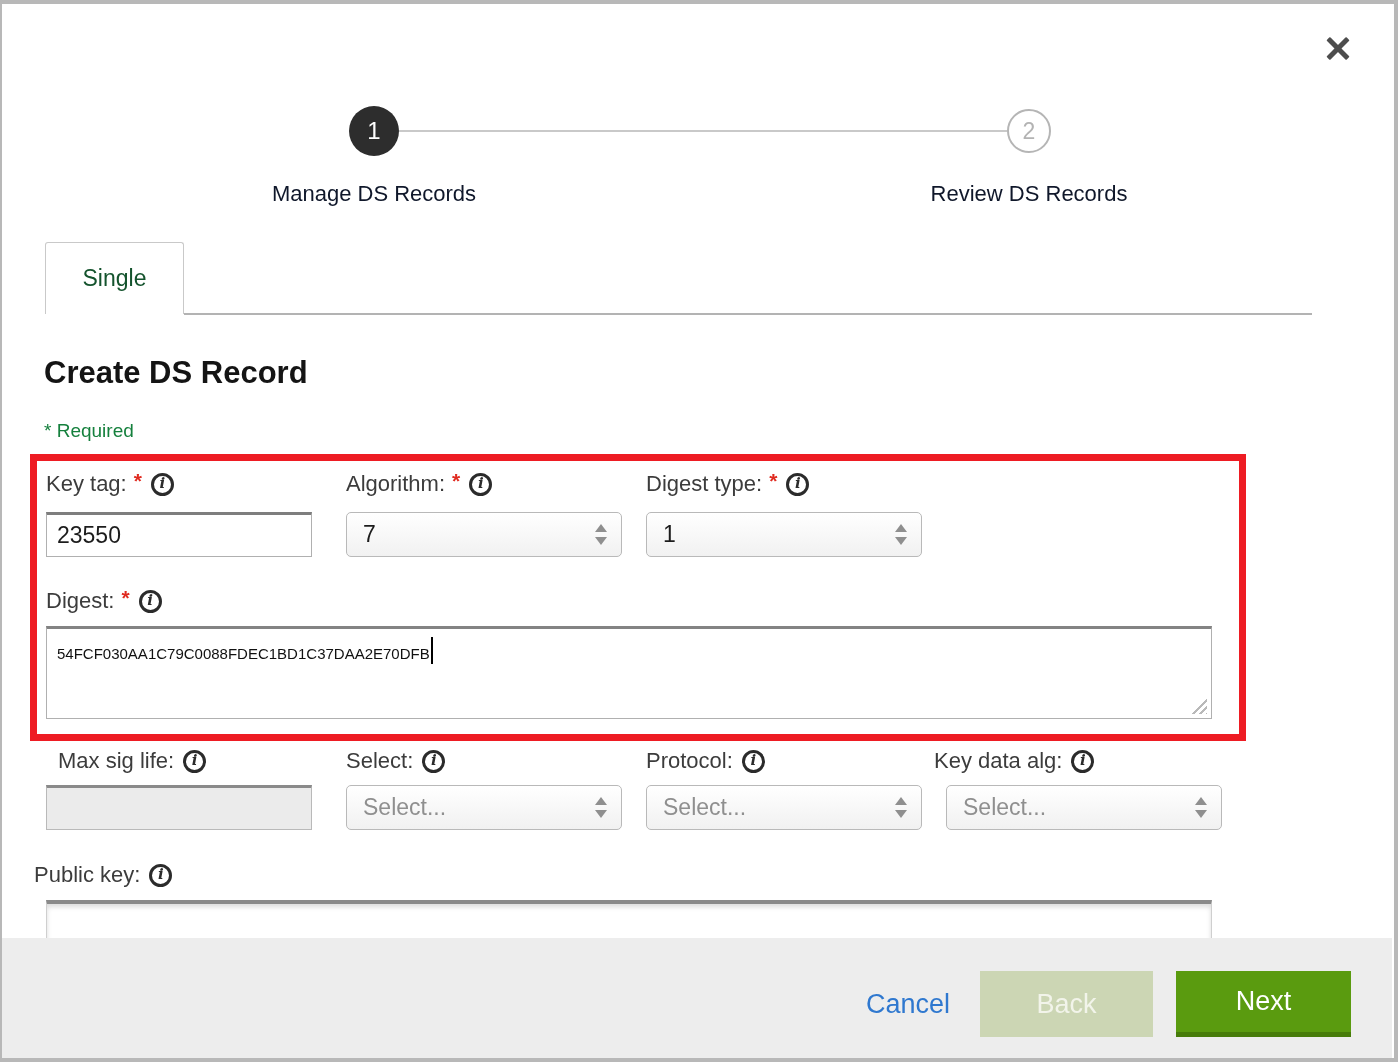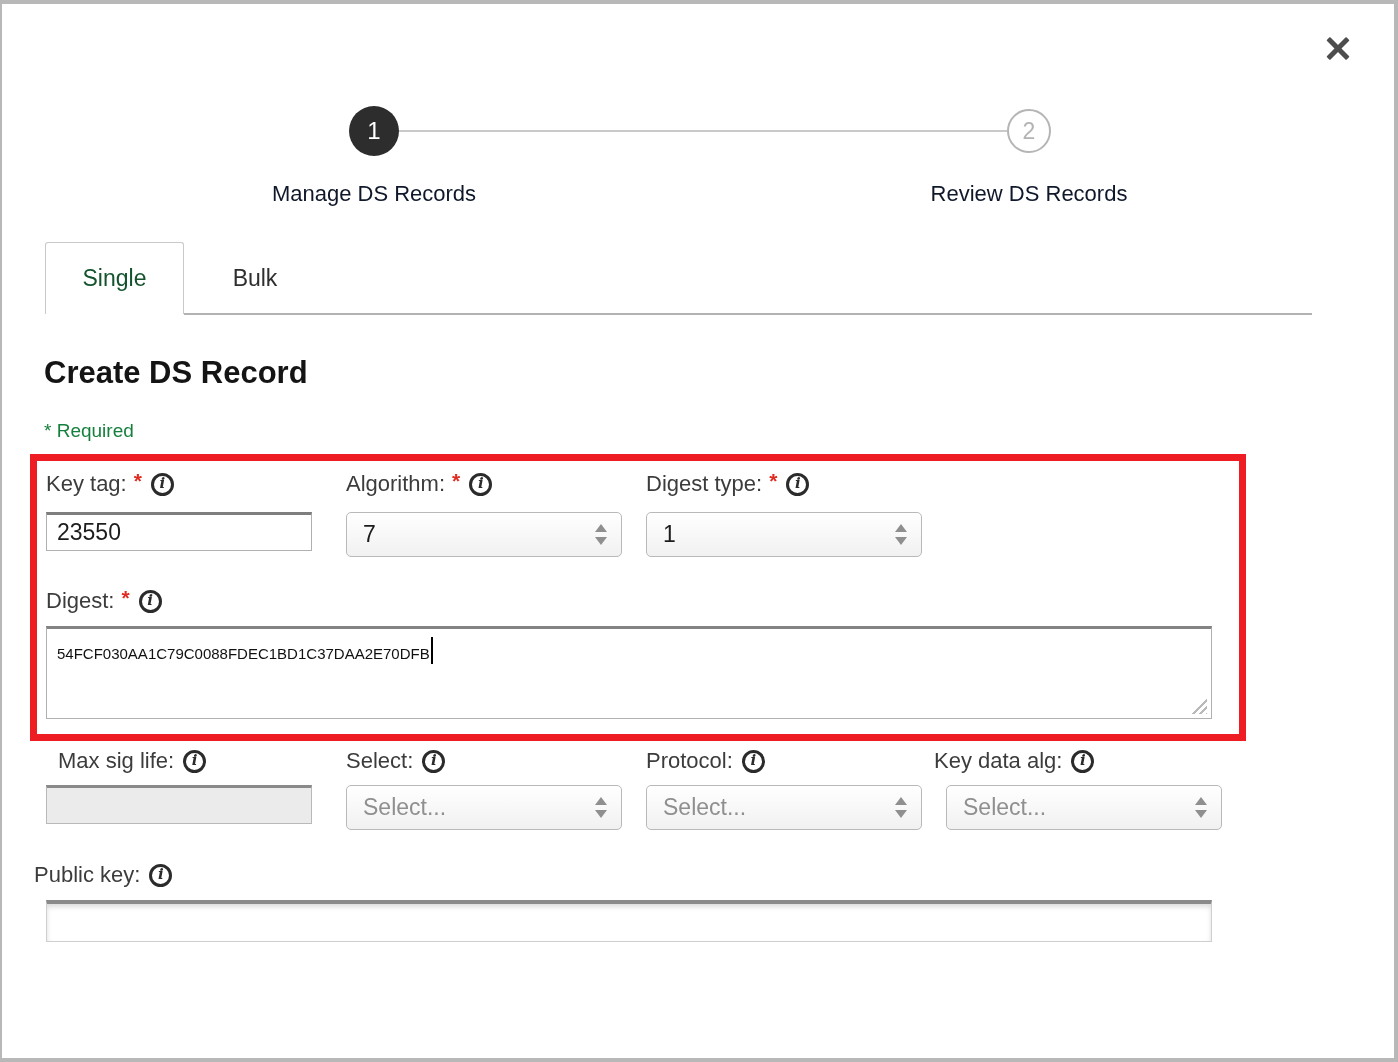--- a/index.html
+++ b/index.html
@@ -41,21 +41,21 @@
   
   .field-label { position:absolute; font-size:22px; color:#3c3c3c; white-space:nowrap; display:flex; align-items:center; }
   .req { color:#e02b20; font-size:21px; font-weight:bold; margin-left:7px; position:relative; top:-3px; }
   .info-icon { display:inline-block; width:23px; height:23px; border:3px solid #2b2b2b; border-radius:50%; margin-left:9px; position:relative; flex:none; }
   .info-icon::before { content:"i"; font-family:"DejaVu Serif", serif; font-style:italic; font-weight:bold; font-size:15px; color:#2b2b2b;
     position:absolute; left:50%; top:50%; transform:translate(-50%,-56%); }
 
   .row1-label { top:467px; } .digest-label { top:584px; } .row2-label { top:744px; } .pk-label { top:858px; }
 
   
-  .ti { position:absolute; height:39px; background:#fff; border:1px solid #b0b0b0; border-top:3px solid #7e7e7e;
+  .ti { position:absolute; height:45px; background:#fff; border:1px solid #b0b0b0; border-top:3px solid #7e7e7e;
     font-size:23px; color:#1c1c1c; padding:0 10px; display:flex; align-items:center; }
   .ti.disabled { background:#ebebeb; border-color:#b9b9b9; border-top-color:#8a8a8a; }
 
   
   .sel { position:absolute; height:45px; border:1px solid #b9b9b9; border-radius:5px;
     background:linear-gradient(#ffffff,#f1f1f1); display:flex; align-items:center; justify-content:space-between;
     padding:0 14px 0 16px; font-size:23px; color:#1c1c1c; cursor:pointer; }
   .sel .ph { color:#8f8f8f; }
   .arrows { display:flex; flex-direction:column; gap:5px; align-items:center; }
   .arr { width:0; height:0; border-left:6px solid transparent; border-right:6px solid transparent; }
@@ -90,21 +90,20 @@
     <div class="bar b2"></div>
   </div>
 
   <div class="step-connector"></div>
   <div class="step-circle step-1">1</div>
   <div class="step-circle step-2">2</div>
   <div class="step-label l1">Manage DS Records</div>
   <div class="step-label l2">Review DS Records</div>
 
   <div class="tab tab-single">Single</div>
-  <div class="tab tab-bulk">Bulk</div>
   <div class="tab-rule"></div>
 
   <div class="page-title">Create DS Record</div>
   <div class="required-note">* Required</div>
 
   <div class="highlight-box"></div>
 
   <div class="field-label row1-label" style="left:44px;">
     <span>Key tag:</span>
     <span class="req">*</span>
@@ -192,14 +191,19 @@
   </div>
 
   <div class="field-label pk-label" style="left:32px;">
     <span>Public key:</span>
     <span class="info-icon"></span>
   </div>
   <div class="ta ta-public">
     <span></span>
   </div>
 
+  <div class="footer">
+    <div class="btn cancel-link">Cancel</div>
+    <div class="btn back-btn">Back</div>
+    <div class="btn next-btn">Next</div>
+  </div>
 
 </div>
 
 </body></html>

